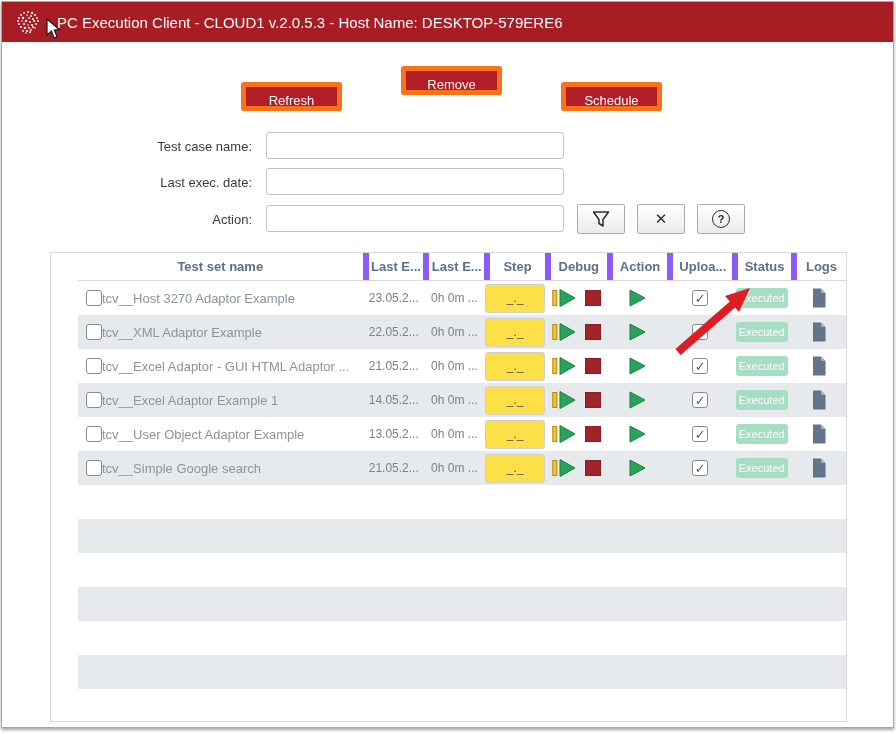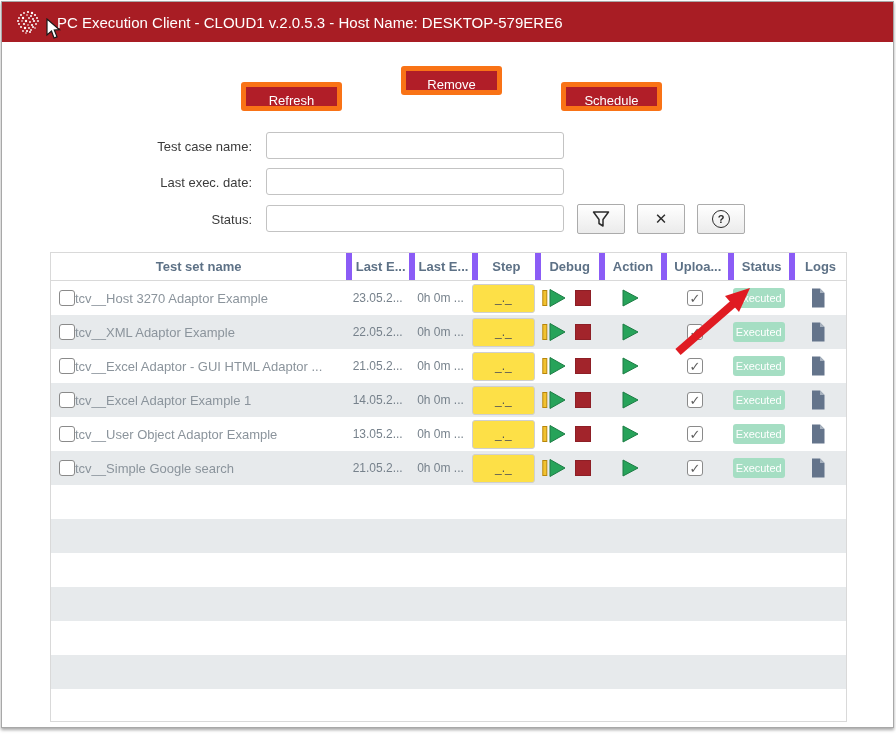--- a/index.html
+++ b/index.html
@@ -24,21 +24,21 @@
   .finput { position:absolute; width:298px; height:27px; border:1px solid #c3c3c3; border-radius:3px;
             background:#fff; font-size:13px; padding:0 6px; font-family:inherit; }
   .fbtn { position:absolute; width:48px; height:30px; border:1px solid #ababab; border-radius:2px;
           background:linear-gradient(#ffffff,#ebebeb); display:flex; align-items:center;
           justify-content:center; font-size:15px; color:#2b2b2b; }
   .helpcircle { width:18px; height:18px; border:1.6px solid #2b2b2b; border-radius:50%;
                 font-size:11px; font-weight:bold; display:flex; align-items:center; justify-content:center; }
 
   
   .table { position:absolute; left:48px; top:250px; width:797px; height:470px;
-           border:1px solid #d9d9d9; background:#fff; }
+           border:1px solid #d9d9d9; background:#fff;padding-left:27px; }
   .thead { display:flex; height:28px; border-bottom:1px solid #d9d9d9; align-items:center; }
   .th { font-size:13px; font-weight:bold; color:#5D7186; text-align:center; height:100%;
         display:flex; align-items:center; justify-content:center; white-space:nowrap; overflow:hidden; }
   .th + .th { border-left:6px solid #8b5cf6; }
   .trow { display:flex; height:34px; align-items:center; }
   .trow:nth-child(even) { background:#E7EAEC; }
   .c { height:100%; display:flex; align-items:center; justify-content:center; overflow:hidden; }
   .w-name  { width:296px; }
   .w-d1,.w-d2,.w-step { width:63px; }
   .w-debug { width:64px; }
@@ -112,21 +112,21 @@
   <div class="rbtn" style="left:239px; top:80px;">Refresh</div>
   <div class="rbtn" style="left:399px; top:64px;">Remove</div>
   <div class="rbtn" style="left:559px; top:80px;">Schedule</div>
 
   <div class="flabel" style="left:100px; top:137px;">Test case name:</div>
   <input class="finput" style="left: 264px; top: 130px;" value="">
 
   <div class="flabel" style="left:100px; top:173px;">Last exec. date:</div>
   <input class="finput" style="left: 264px; top: 166px;" value="">
 
-  <div class="flabel" style="left:100px; top:210px;">Status:</div>
+  <div class="flabel" style="left:100px; top:210px;">Action:</div>
   <input class="finput" style="left: 264px; top: 203px;" value="">
 
   <div class="fbtn" style="left:575px; top:202px;">
     <svg width="20" height="19" viewBox="0 0 20 19">
       <path d="M2.5,2 H17.5 L12,9.5 V16 L8,13.5 V9.5 Z" fill="none" stroke="#2b2b2b" stroke-width="1.5" stroke-linejoin="round"></path>
     </svg>
   </div>
   <div class="fbtn" style="left:635px; top:202px;">
     <span>✕</span>
   </div>

